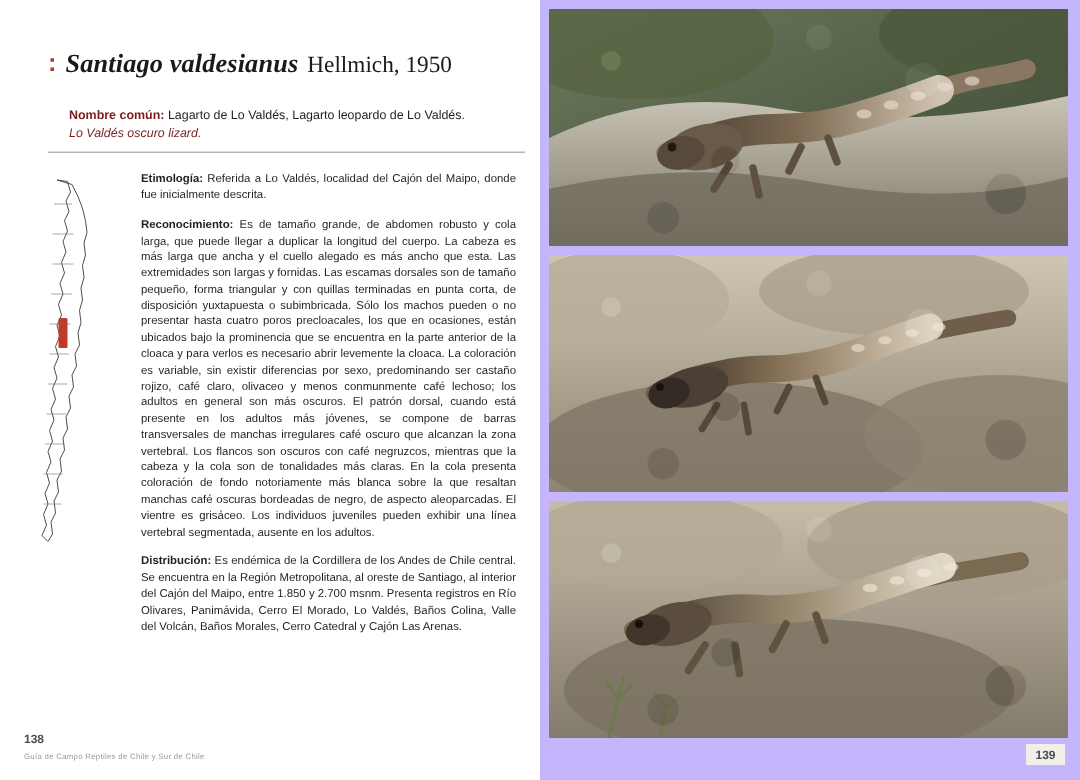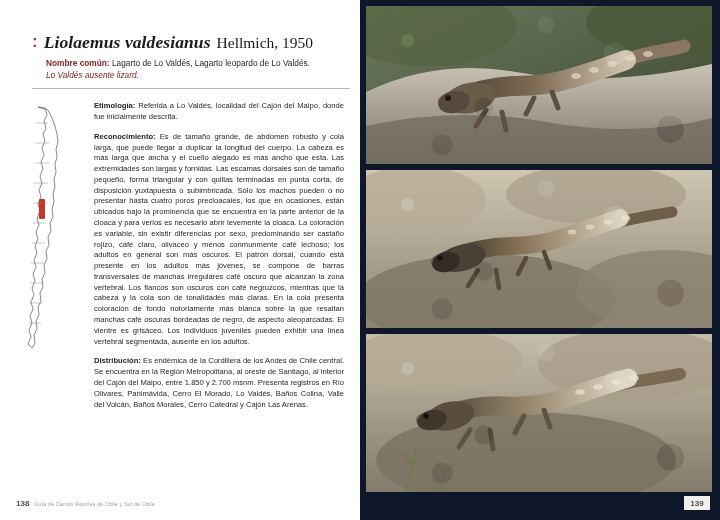--- a/index.html
+++ b/index.html
@@ -53,21 +53,21 @@
     letter-spacing: 0.1px;
     color: #1a1a1a;
   }
   .sci-author {
     font-family: "Liberation Serif", serif;
     font-size: 15.5px;
     color: #1a1a1a;
     text-align: center;
   }
   .common-row {
-    margin-top: 5px;
+    margin-top: 18px;
     margin-left: 14px;
     font-size: 8.3px;
     color: #231f20;
     line-height: 1.35;
   }
   .common-label {
     font-weight: bold;
     color: #7b1e1e;
   }
   .common-en {
@@ -111,39 +111,39 @@
   }
   .lead {
     font-weight: bold;
   }
   
   .folio-left {
     position: absolute;
     left: 16px;
     bottom: 12px;
     display: flex;
-    align-items: center;
     gap: 5px;
+    flex-direction: column;
   }
   .folio-num {
     font-size: 8px;
     font-weight: bold;
     color: #4d4d4d;
   }
   .folio-text {
     font-size: 5.2px;
     color: #9a9a9a;
     letter-spacing: 0.2px;
   }
   
   .page-right {
     position: relative;
     width: 360px;
     height: 520px;
-    background: #0f172a;
+    background: #c4b5fd;
     box-sizing: border-box;
     padding: 6px 8px 0 6px;
   }
   .photo-stack {
     display: flex;
     flex-direction: column;
     gap: 6px;
   }
   .photo {
     position: relative;
@@ -194,28 +194,28 @@
 </head>
 <body>
 
 <div class="spread">
 
   <div class="page-left">
 
     <div class="title-block">
       <div class="sci-line">
         <span class="colon-mark">:</span>
-        <span class="sci-name">Liolaemus valdesianus</span>
+        <span class="sci-name">Santiago valdesianus</span>
         <span class="sci-author">Hellmich, 1950</span>
       </div>
       <div class="common-row">
         <span class="common-label">Nombre común:</span>
         <span>Lagarto de Lo Valdés, Lagarto leopardo de Lo Valdés.</span>
       </div>
-      <div class="common-en">Lo Valdés ausente lizard.</div>
+      <div class="common-en">Lo Valdés oscuro lizard.</div>
       <hr class="hr-rule">
     </div>
 
     <div class="content-area">
 
       <div class="map-col">
         <div class="map-frame">
           <svg class="map-svg" width="44" height="248" viewBox="0 0 44 248">
             <g fill="#ffffff" stroke="#3a3a3a" stroke-width="0.6">
               <path d="M16 4 L23 5 L25 12 L22 18 L24 25 L21 31 L23 38 L20 45 L22 52 L19 59 L21 66 L18 73 L20 80 L17 87 L19 94 L16 101 L18 108 L15 115 L17 122 L14 129 L16 136 L13 143 L15 150 L12 157 L14 164 L11 171 L13 178 L10 185 L12 192 L9 199 L11 206 L8 213 L10 220 L7 227 L9 234 L6 241 L10 245 L13 240 L12 232 L15 226 L14 218 L17 212 L16 204 L19 198 L18 190 L21 184 L20 176 L23 170 L22 162 L25 156 L24 148 L27 142 L26 134 L29 128 L28 120 L31 114 L30 106 L32 99 L31 91 L33 84 L32 76 L34 69 L33 61 L35 54 L34 46 L36 39 L35 31 L33 23 L30 15 L26 7 Z"></path>

